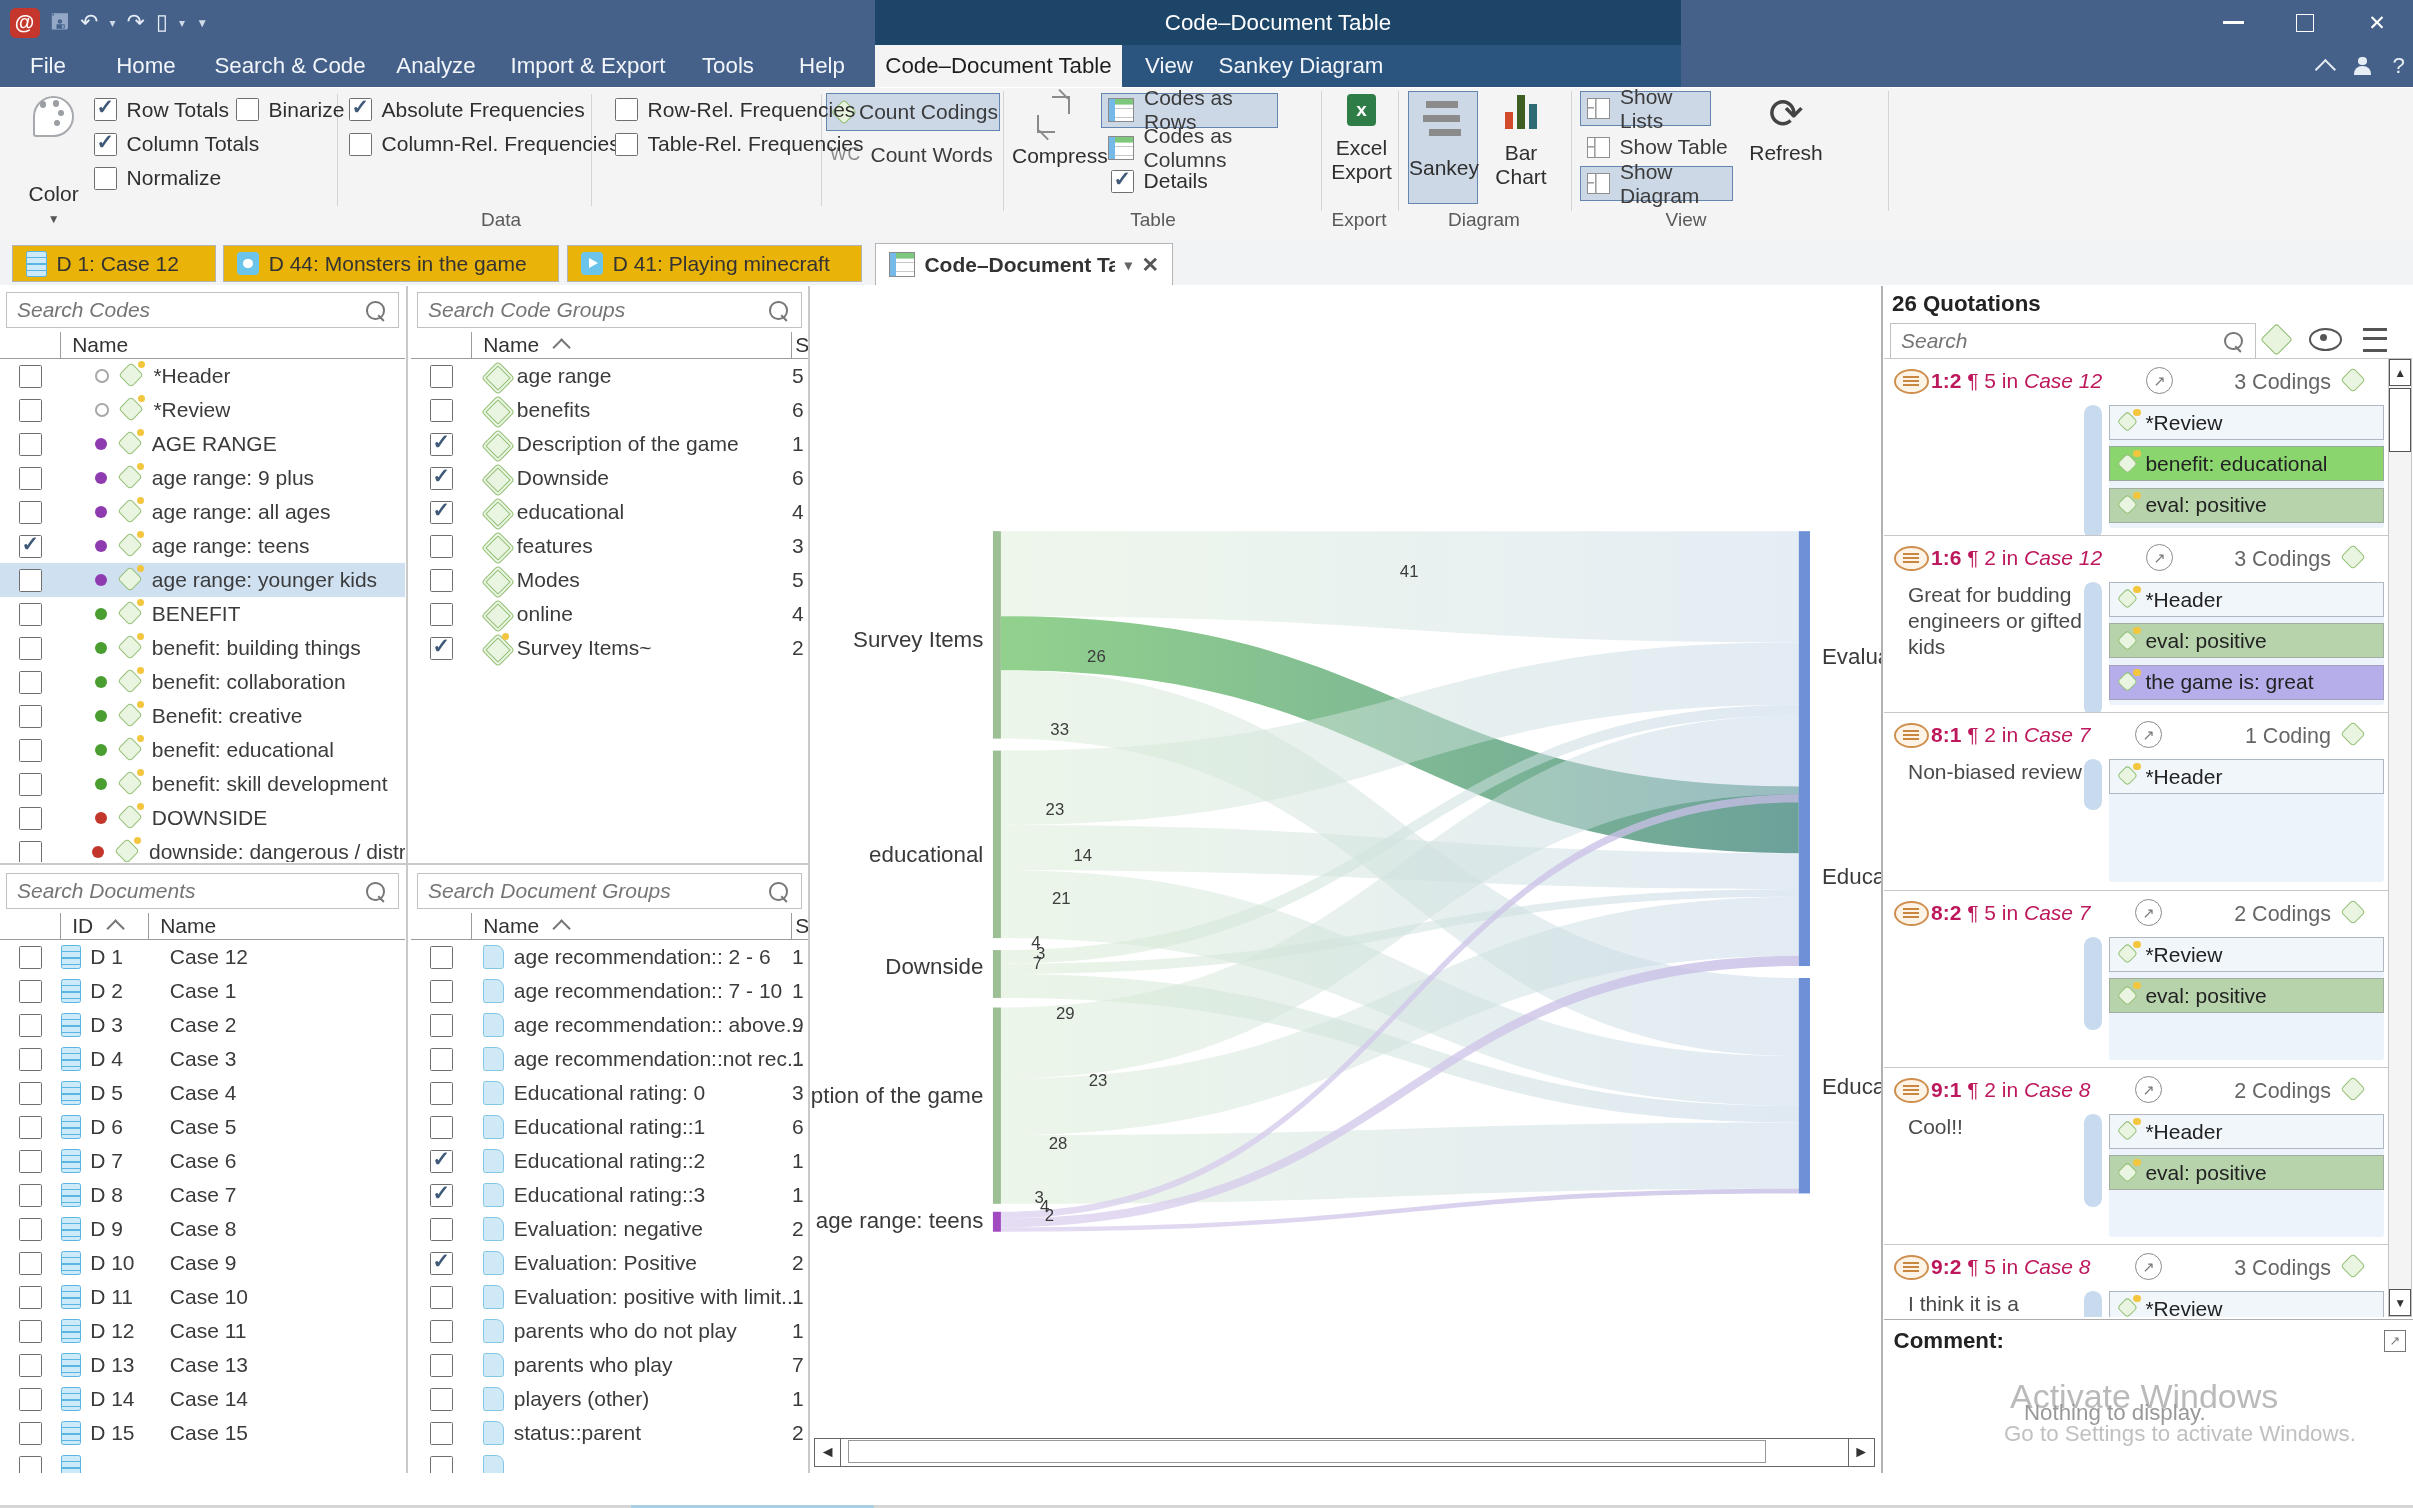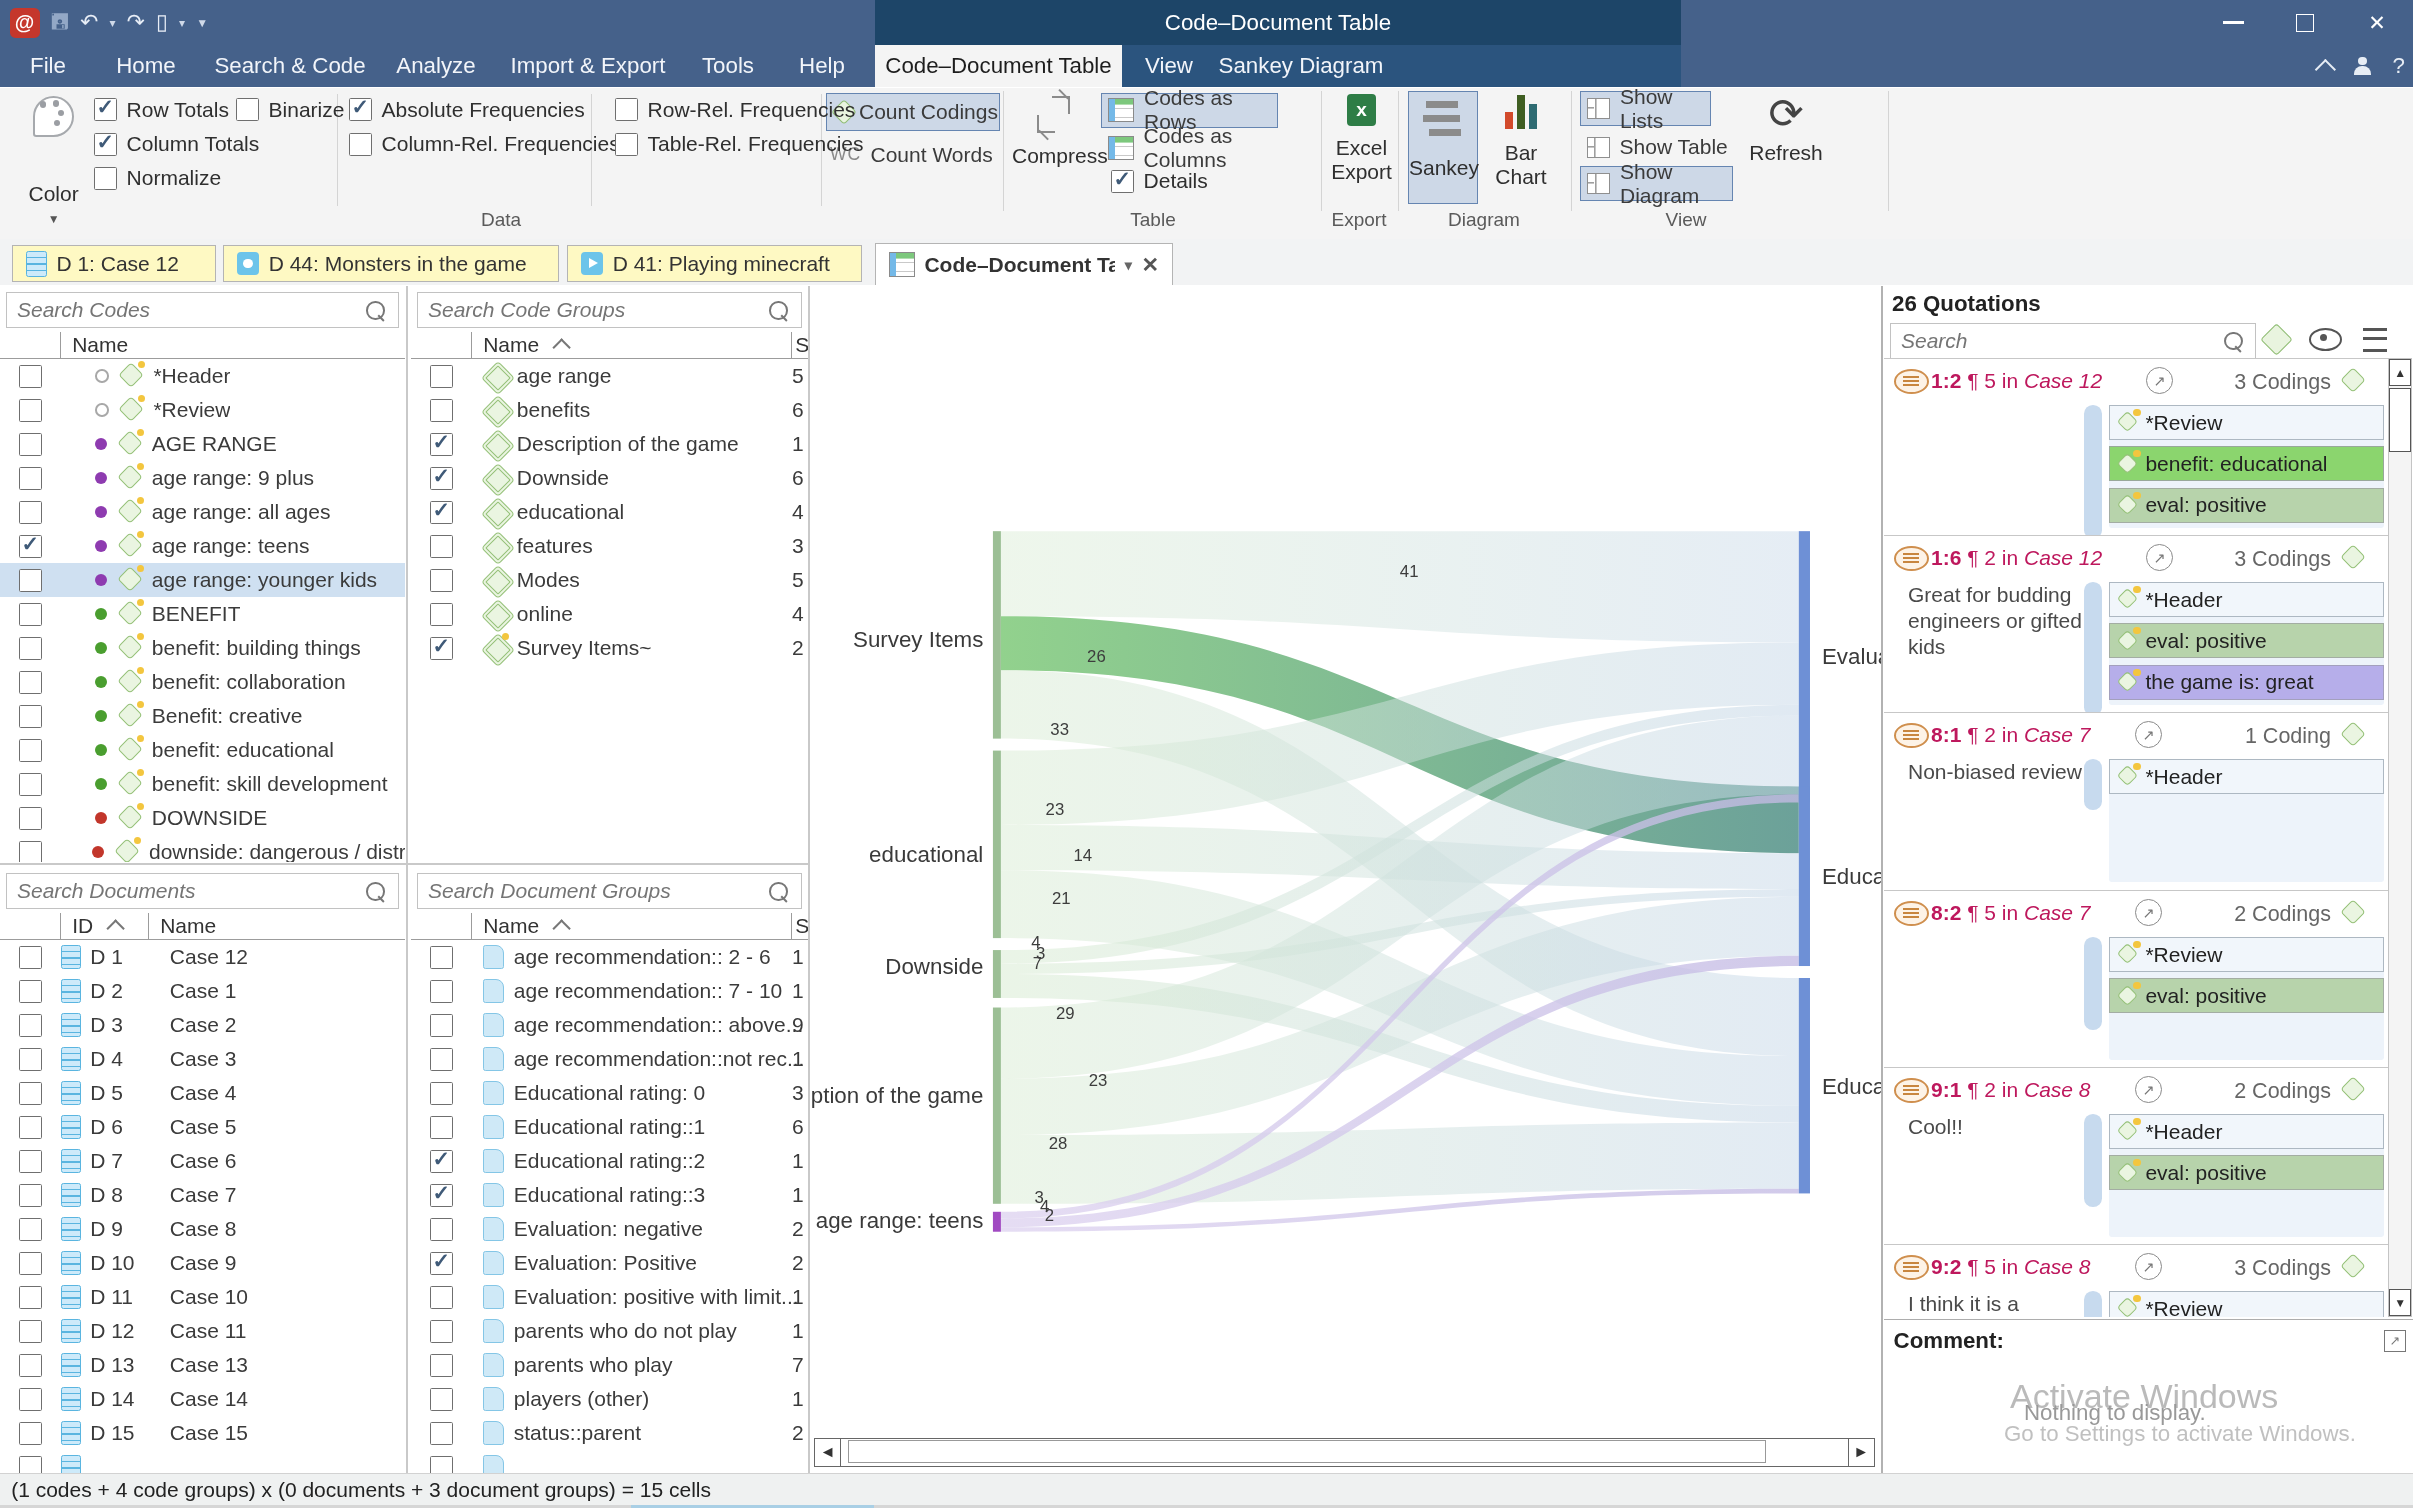--- a/index.html
+++ b/index.html
@@ -65,21 +65,21 @@
   .bc-icon{width:37px;height:35px;display:flex;align-items:flex-end;gap:3.2px;justify-content:center}
   .bc-icon i{display:block;width:8.8px}
   .lay-icon{width:21px;height:19px;border:1.6px solid #8f8f8f;background:
      linear-gradient(#9f9f9f 0 0) 6.4px 0/1.6px 100% no-repeat,
      linear-gradient(#9f9f9f 0 0) 0 8px/6.4px 1.6px no-repeat,#fff;flex:none}
   .refresh-g{font-size:42px;color:#444;line-height:1}
   .rbtn-label{font-size:21px;color:#2f2f2f;text-align:center;white-space:nowrap}
 
   
   .tabsrow{left:0;top:239px;width:2413px;height:46px;background:#f2f3f4;}
-  .dtab{position:absolute;top:4px;height:37px;border:1.6px solid #b4b4b4;background:#fef9c3;display:flex;
+  .dtab{position:absolute;top:4px;height:37px;border:1.6px solid #b4b4b4;background:#eab308;display:flex;
         align-items:center;gap:9.6px;padding:0 12.8px;font-size:21px;color:#333;box-sizing:border-box;white-space:nowrap}
   .dtab.active{background:#fff;height:42px;border-bottom:0;font-weight:bold}
   .ti-text{width:19px;height:24px;background:#cdeafa;border:1.6px solid #58b4e0;border-radius:2.4px;
      background-image:repeating-linear-gradient(rgba(0,0,0,0) 0 4.8px,#58b4e0 4.8px 6.4px);flex:none}
   .ti-img,.ti-vid{width:22.3px;height:22.3px;background:#6cc4ea;border-radius:4px;position:relative;flex:none}
   .ti-img::after{content:"";position:absolute;left:6.4px;top:6.4px;width:9.6px;height:9.6px;border-radius:50%;background:#fff}
   .ti-vid::after{content:"";position:absolute;left:8px;top:5.6px;border-left:9.6px solid #fff;border-top:5.6px solid rgba(0,0,0,0);border-bottom:5.6px solid rgba(0,0,0,0)}
   .tab-caret{font-size:14.4px;color:#666}
   .tab-close{font-size:21px;color:#555}
 
@@ -1196,23 +1196,20 @@
     <div class="comment" style="left:0;top:1033px;width:579px;height:154px">
       <div class="c-label">Comment:</div>
       <span class="c-ext" style="right:57px;top:9.6px">↗</span>
       <span class="c-save" style="right:19px;top:9.6px"></span>
       <div class="wmark1" style="left:126px;top:57px">Activate Windows</div>
       <div class="wmark2" style="left:120px;top:101px">Go to Settings to activate Windows.</div>
       <div class="ntd" style="left:140px;top:80px">Nothing to display.</div>
     </div>
   </div>
 
-  <div class="abs statusbar">
-    <span>(1 codes + 4 code groups) x (0 documents + 3 document groups) = 15 cells</span>
-  </div>
   <div class="abs bstrip">
     <span class="abs" style="left:631px;top:0;width:243px;height:3.2px;background:#a9cfe5"></span>
   </div>
 <div class="abs menu-item" style="left: 48px;">File</div>
     <div class="abs menu-item" style="left: 146px;">Home</div>
     <div class="abs menu-item" style="left: 290px;">Search &amp; Code</div>
     <div class="abs menu-item" style="left: 436px;">Analyze</div>
     <div class="abs menu-item" style="left: 588px;">Import &amp; Export</div>
     <div class="abs menu-item" style="left: 728px;">Tools</div>
     <div class="abs menu-item" style="left: 822px;">Help</div>

